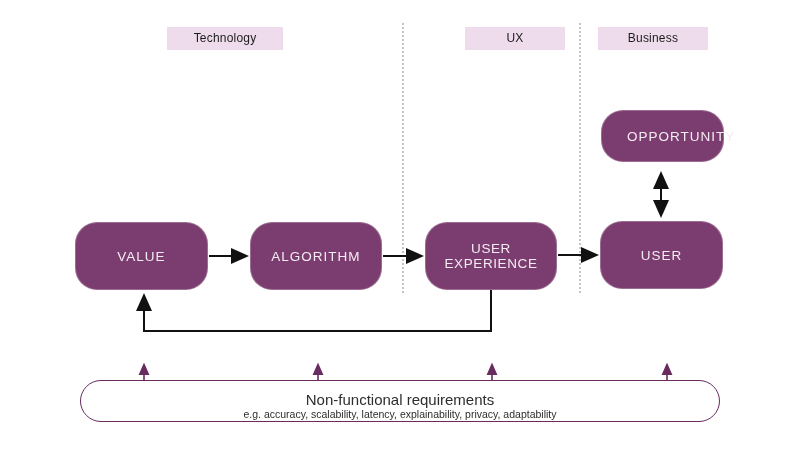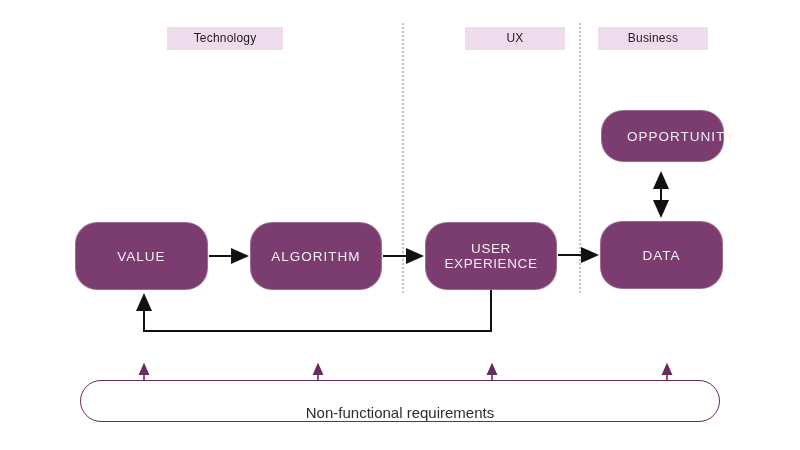--- a/index.html
+++ b/index.html
@@ -108,20 +108,21 @@
 
     <line x1="144" y1="380" x2="144" y2="365" stroke="#682c60" stroke-width="1.6" marker-end="url(#arrPurple)"></line>
     <line x1="318" y1="380" x2="318" y2="365" stroke="#682c60" stroke-width="1.6" marker-end="url(#arrPurple)"></line>
     <line x1="492" y1="380" x2="492" y2="365" stroke="#682c60" stroke-width="1.6" marker-end="url(#arrPurple)"></line>
     <line x1="667" y1="380" x2="667" y2="365" stroke="#682c60" stroke-width="1.6" marker-end="url(#arrPurple)"></line>
   </svg>
 
   <div class="node data">VALUE</div>
   <div class="node userexp">USER EXPERIENCE</div>
   <div class="node algorithm">ALGORITHM</div>
-  <div class="node value">DATA</div>
+  <div class="node value">USER</div>
   <div class="node opportunity">OPPORTUNITY</div>
 
   <div class="footer-pill">
     <div class="footer-title">Non-functional requirements</div>
+    <div class="footer-subtitle">e.g. accuracy, scalability, latency, explainability, privacy, adaptability</div>
   </div>
 
 </div>
 
 </body></html>

